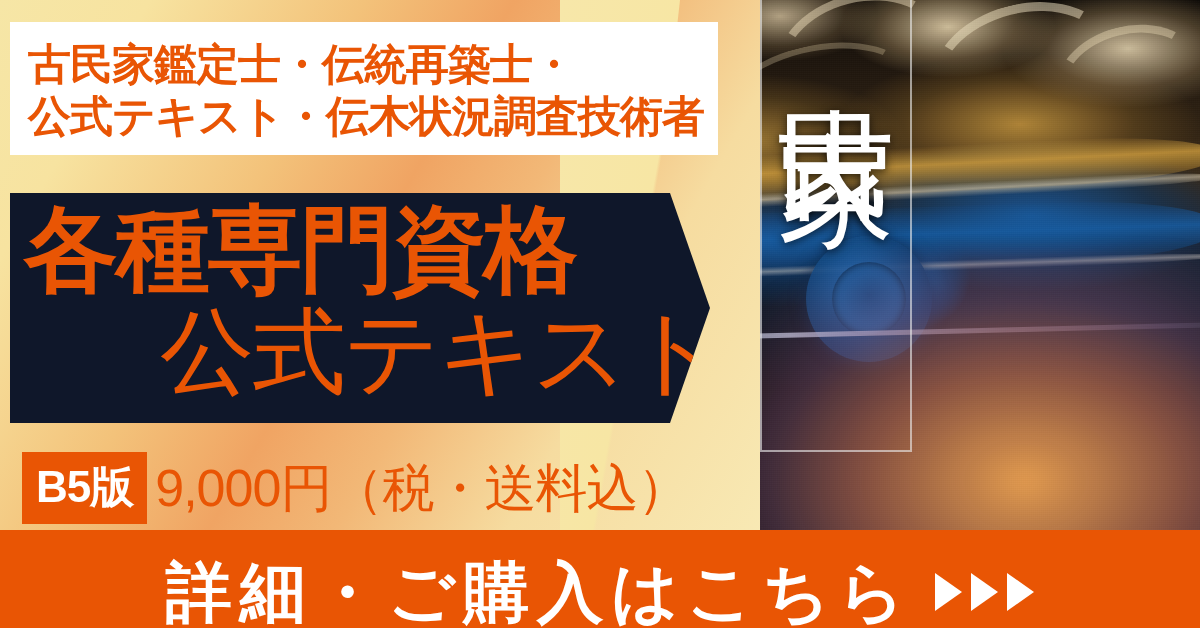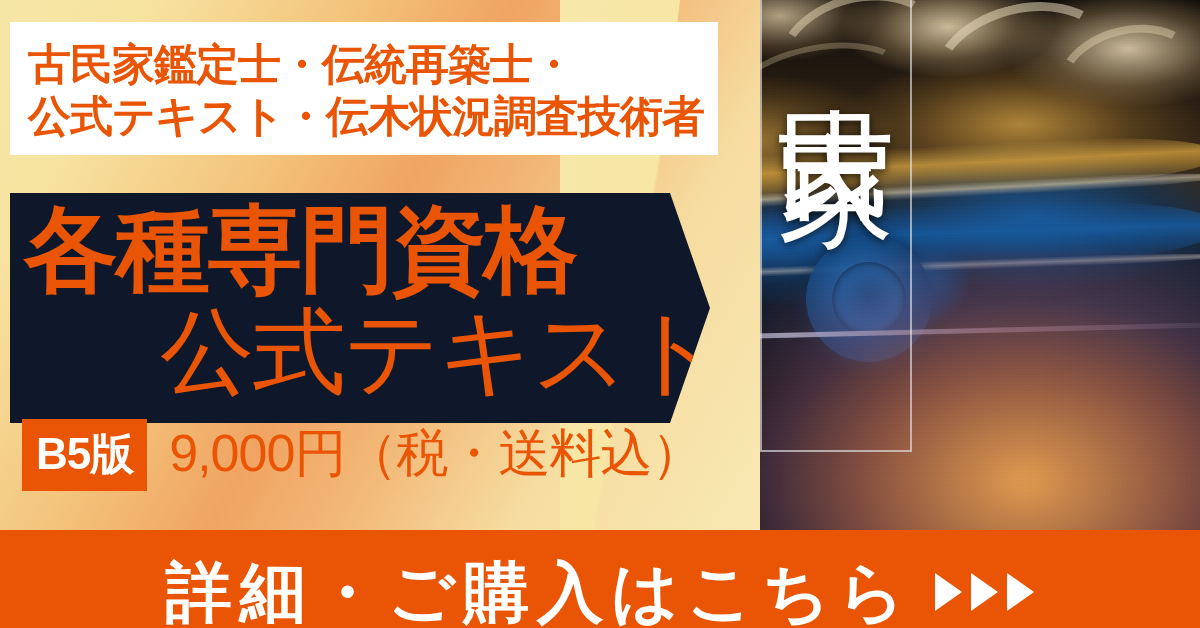--- a/index.html
+++ b/index.html
@@ -125,29 +125,29 @@
     letter-spacing:-2px; white-space:nowrap;
   }
   .line-b{
     position:absolute; left:150px; top:110px;
     color:#e95504; font-weight:400; font-size:94px; line-height:1.05;
     letter-spacing:-2px; white-space:nowrap;
   }
 
   
   .price-row{
-    position:absolute; left:22px; top:419px; display:flex; align-items:flex-start;
+    position:absolute; left:22px; top:452px; display:flex; align-items:flex-end;
   }
   .badge{
     background:#e95504; color:#ffffff; font-weight:700; font-size:44px;
     line-height:1; padding:13px 14px 15px 14px; letter-spacing:-1px;
     white-space:nowrap;
   }
   .price{
-    margin-left:22px; color:#e95504; font-weight:400; font-size:52px;
+    margin-left:8px; color:#e95504; font-weight:400; font-size:52px;
     letter-spacing:-1px; white-space:nowrap;
   }
 
   
   .cta{
     position:absolute; left:0; top:530px; width:1200px; height:124px;
     background:#e95504; display:flex; align-items:center; justify-content:center;
   }
   .cta-text{
     color:#ffffff; font-weight:700; font-size:66px; letter-spacing:8px;

